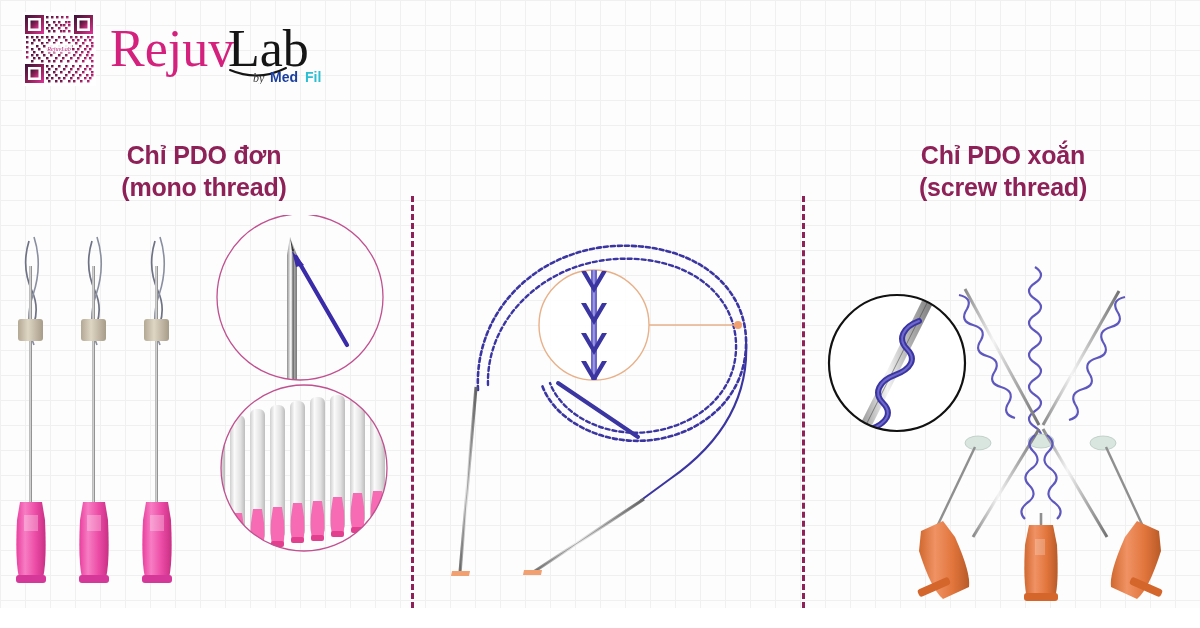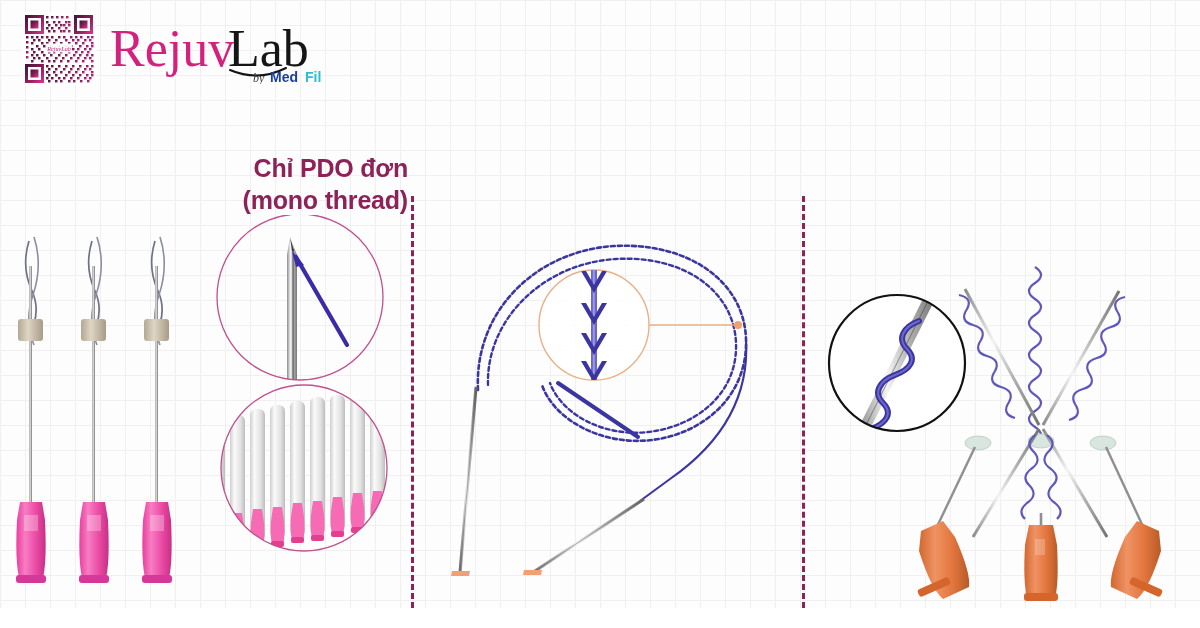--- a/index.html
+++ b/index.html
@@ -54,22 +54,22 @@
     height: 628px;
   }
   #panel-mono  { left: 0px;   width: 408px; }
   #panel-cog   { left: 412px; width: 388px; }
   #panel-screw { left: 806px; width: 394px; }
 
   .panel-title {
     position: absolute;
     left: 0;
     width: 100%;
-    top: 152px;
-    text-align: right;
+    top: 139px;
+    text-align: center;
     color: #8E2157;
     font-weight: bold;
     font-size: 25px;
     line-height: 1.28;
     letter-spacing: -0.2px;
     white-space: pre-line;
   }
 
   .panel-art {
     position: absolute;
@@ -358,20 +358,22 @@
               <path d="M165 118 L178 140 L191 118 L186 118 L178 132 L170 118 Z"></path>
               <path d="M165 146 L178 168 L191 146 L186 146 L178 160 L170 146 Z"></path>
             </g>
           </g>
         </g>
       </svg>
     </div>
   </div>
 
   <div id="panel-screw" class="panel">
+    <div class="panel-title">Chỉ PDO xoắn
+(screw thread)</div>
 
     <div class="panel-art">
       <svg width="380" height="400" viewBox="0 0 380 400">
         <defs>
           <linearGradient id="steel3" x1="0" y1="0" x2="1" y2="0">
             <stop offset="0%" stop-color="#8a8a8a"></stop>
             <stop offset="38%" stop-color="#f4f4f4"></stop>
             <stop offset="66%" stop-color="#b0b0b0"></stop>
             <stop offset="100%" stop-color="#737373"></stop>
           </linearGradient>

